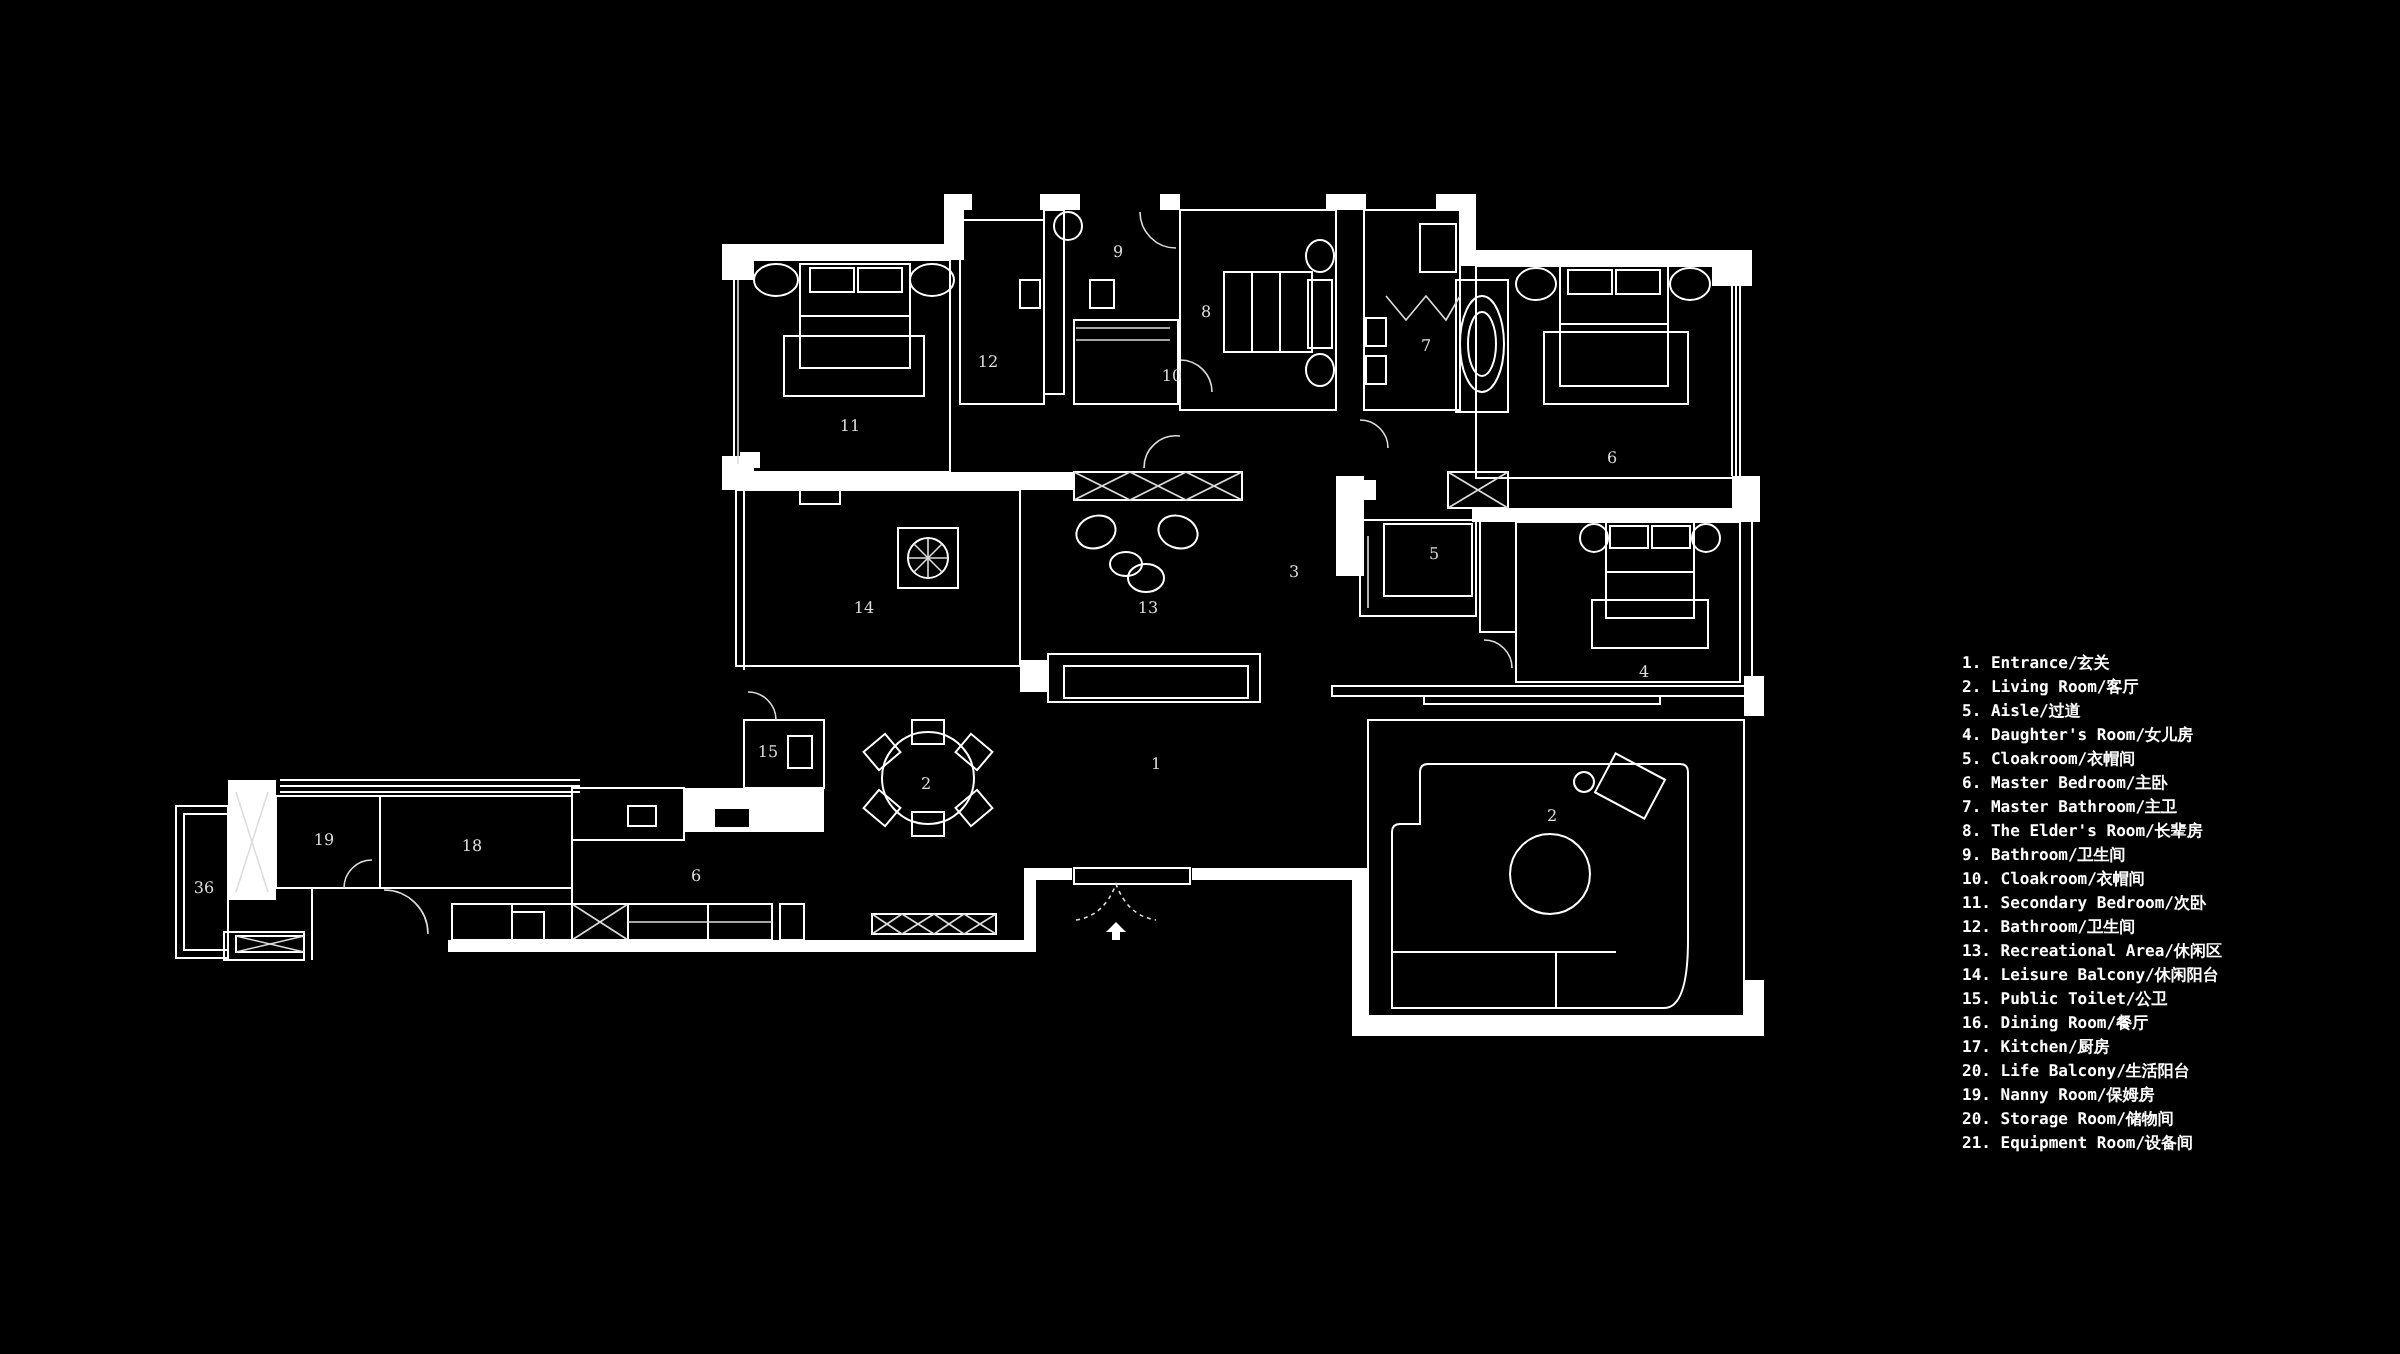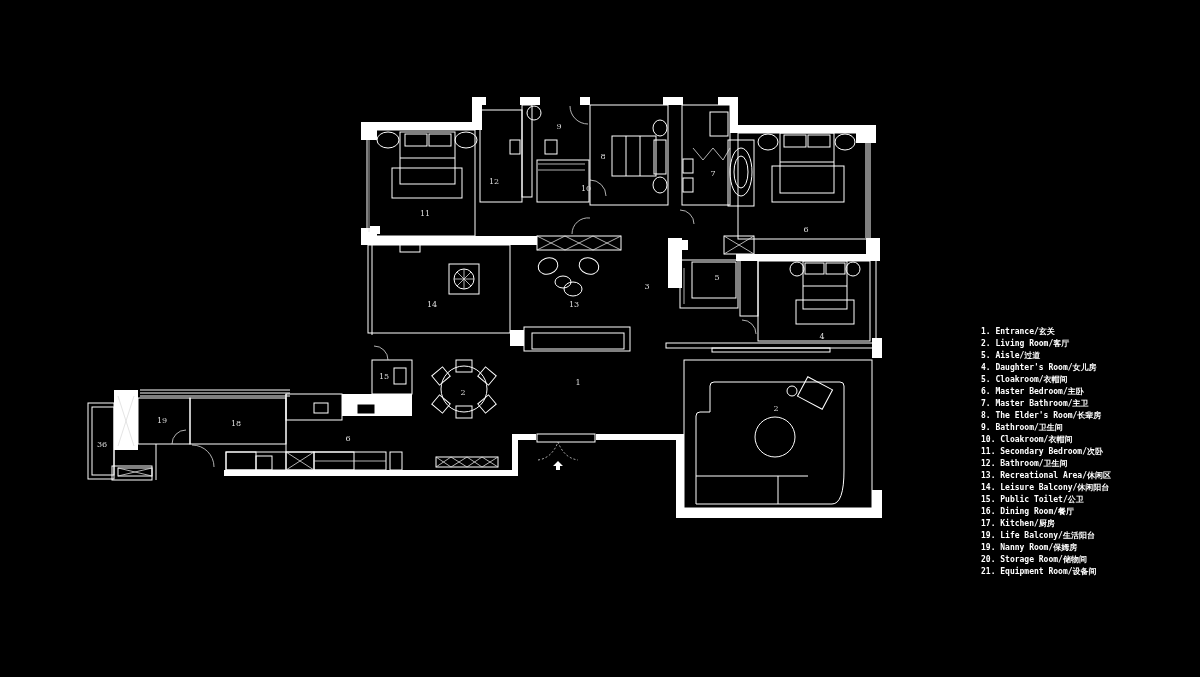--- a/index.html
+++ b/index.html
@@ -276,17 +276,17 @@
   <div class="legend-item">8. The Elder's Room/长辈房</div>
   <div class="legend-item">9. Bathroom/卫生间</div>
   <div class="legend-item">10. Cloakroom/衣帽间</div>
   <div class="legend-item">11. Secondary Bedroom/次卧</div>
   <div class="legend-item">12. Bathroom/卫生间</div>
   <div class="legend-item">13. Recreational Area/休闲区</div>
   <div class="legend-item">14. Leisure Balcony/休闲阳台</div>
   <div class="legend-item">15. Public Toilet/公卫</div>
   <div class="legend-item">16. Dining Room/餐厅</div>
   <div class="legend-item">17. Kitchen/厨房</div>
-  <div class="legend-item">19. Life Balcony/生活阳台</div>
+  <div class="legend-item">20. Life Balcony/生活阳台</div>
   <div class="legend-item">19. Nanny Room/保姆房</div>
   <div class="legend-item">20. Storage Room/储物间</div>
   <div class="legend-item">21. Equipment Room/设备间</div>
 </div>
 
 </body></html>

